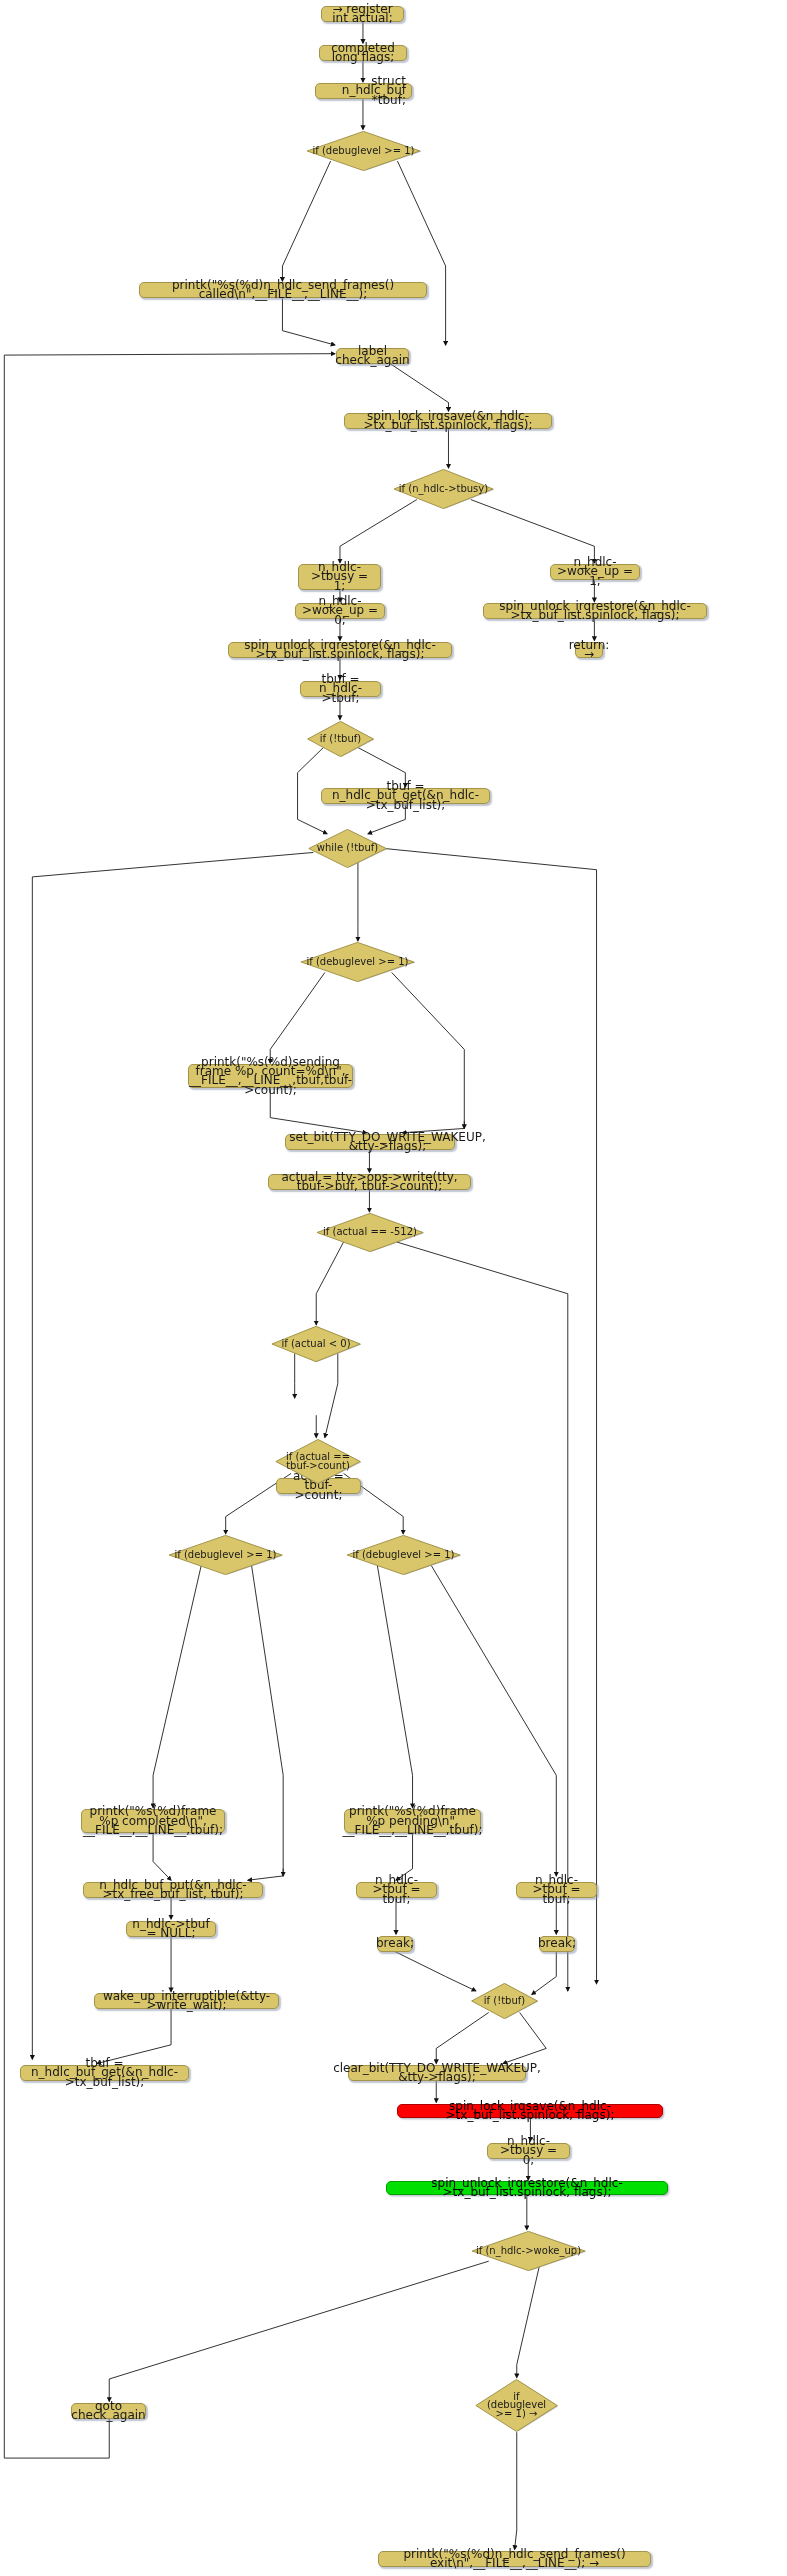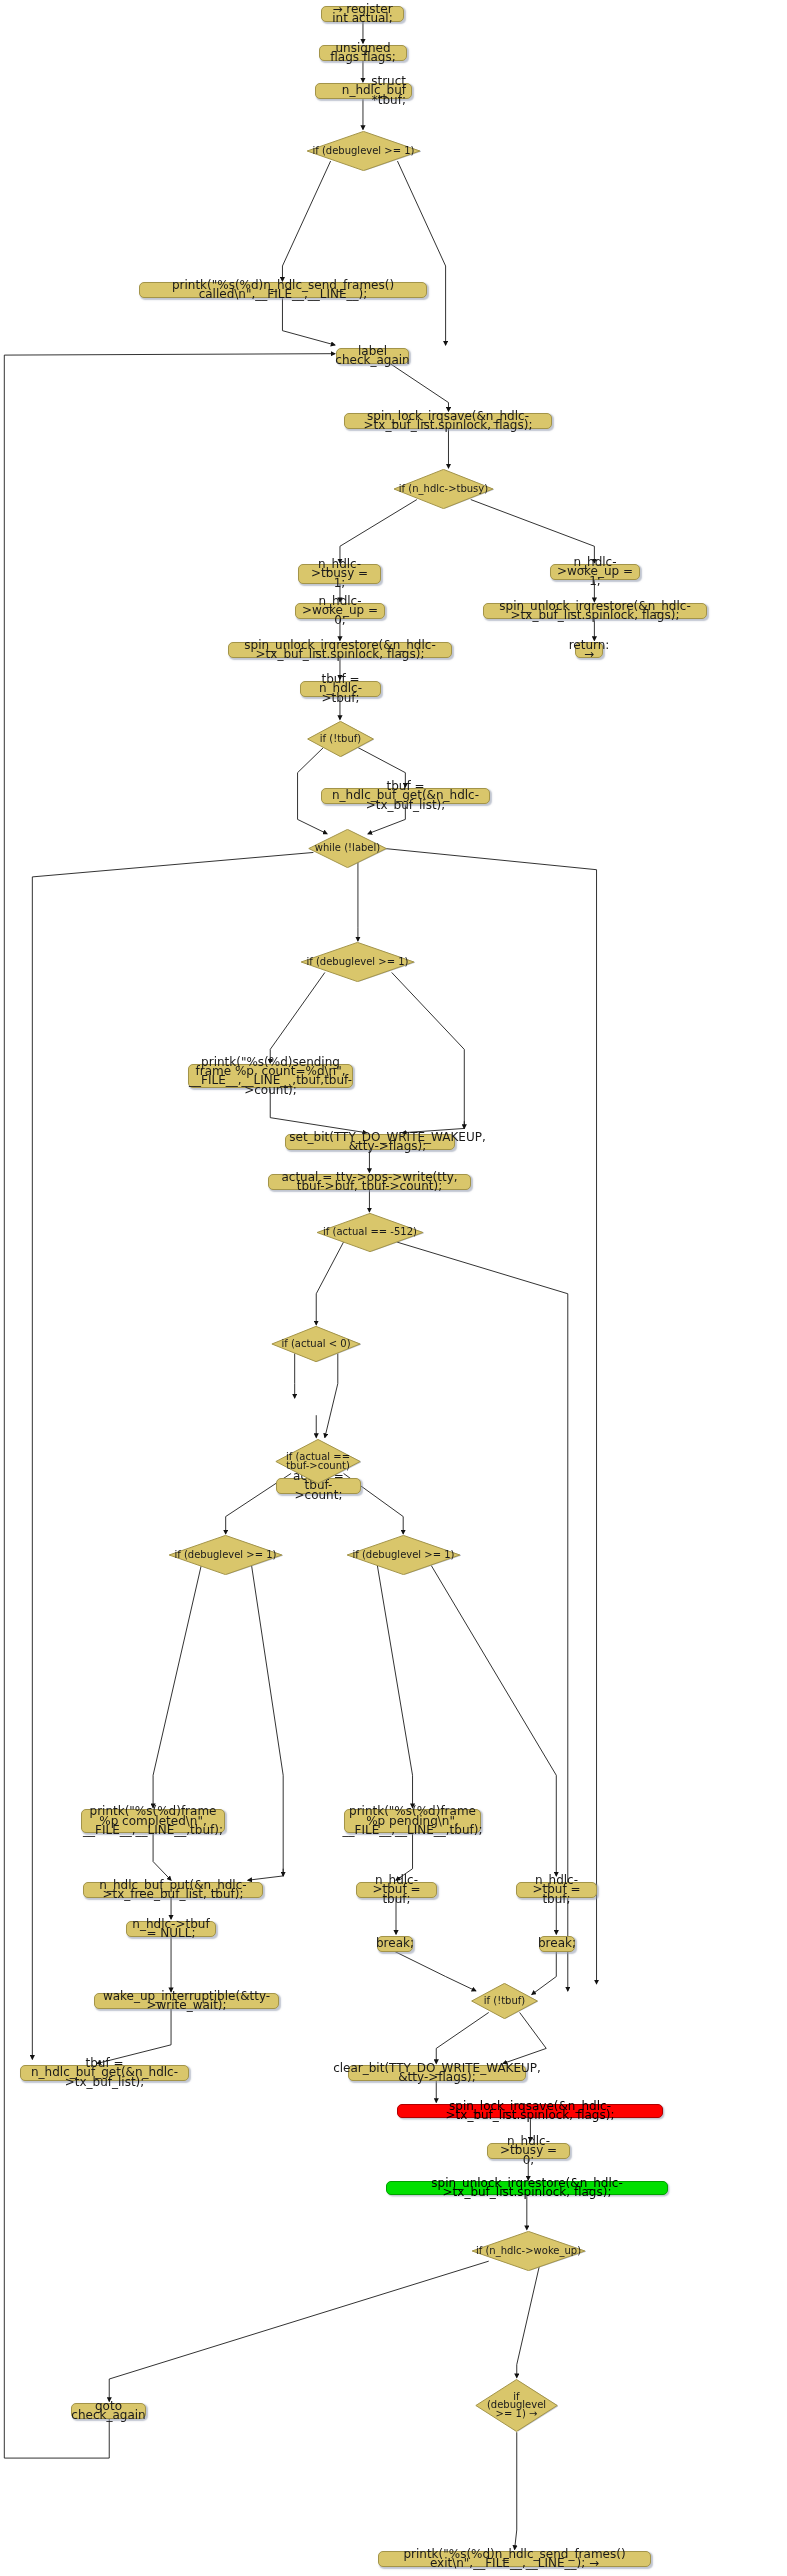--- a/index.html
+++ b/index.html
@@ -145,60 +145,60 @@
       <path d="M752,3146 L719,3290 L719,3308"></path>
 
       <path d="M719,3384 L719,3520 L716,3547"></path>
     </g>
     <g stroke="#111" stroke-width="1.2" fill="none">
       <path d="M152,3365 L152,3420 L6,3420 L6,494"></path>
     </g>
   </svg>
 
 <div class="node" style="left: 321px; top: 5.8px; width: 83px; height: 16px;">→ register int actual;</div>
-    <div class="node" style="left: 319px; top: 45px; width: 88px; height: 16px;">unsigned flags flags;</div>
+    <div class="node" style="left: 319px; top: 45px; width: 88px; height: 16px;">completed long flags;</div>
     <div class="node" style="left: 315px; top: 83px; width: 97px; height: 16px; text-align: right;">struct n_hdlc_buf *tbuf;</div>
     <div class="diamond" style="left: 306px; top: 131px; width: 115px; height: 40px;">
       <svg class="dshape" viewBox="0 0 100 100" preserveAspectRatio="none">
         <polygon points="52,3 101,51 52,99 3,51" fill="rgba(140,150,170,0.55)"></polygon>
         <polygon points="50,1 99,50 50,99 1,50" fill="#D9C66B" stroke="#A39449" stroke-width="1" vector-effect="non-scaling-stroke"></polygon>
       </svg>
       <div class="dlabel">if (debuglevel &gt;= 1)</div>
     </div>
     <div class="node" style="left: 139px; top: 282px; width: 288px; height: 16px;">printk("%s(%d)n_hdlc_send_frames() called\n",__FILE__,__LINE__);</div>
     <div class="node" style="left: 336px; top: 348px; width: 73px; height: 16px;">label check_again</div>
     <div class="node" style="left: 344px; top: 413px; width: 208px; height: 16px;">spin_lock_irqsave(&amp;n_hdlc-&gt;tx_buf_list.spinlock, flags);</div>
     <div class="diamond" style="left: 393px; top: 469px; width: 101px; height: 40px;">
       <svg class="dshape" viewBox="0 0 100 100" preserveAspectRatio="none">
         <polygon points="52,3 101,51 52,99 3,51" fill="rgba(140,150,170,0.55)"></polygon>
         <polygon points="50,1 99,50 50,99 1,50" fill="#D9C66B" stroke="#A39449" stroke-width="1" vector-effect="non-scaling-stroke"></polygon>
       </svg>
       <div class="dlabel">if (n_hdlc-&gt;tbusy)</div>
     </div>
-    <div class="node" style="left: 298px; top: 564px; width: 83px; height: 20px;">n_hdlc-&gt;tbusy = 1;</div>
+    <div class="node" style="left: 298px; top: 564px; width: 83px; height: 26px;">n_hdlc-&gt;tbusy = 1;</div>
     <div class="node" style="left: 550px; top: 564px; width: 90px; height: 16px;">n_hdlc-&gt;woke_up = 1;</div>
     <div class="node" style="left: 295px; top: 603px; width: 90px; height: 16px;">n_hdlc-&gt;woke_up = 0;</div>
     <div class="node" style="left: 483px; top: 603px; width: 224px; height: 16px;">spin_unlock_irqrestore(&amp;n_hdlc-&gt;tx_buf_list.spinlock, flags);</div>
     <div class="node" style="left: 228px; top: 642px; width: 224px; height: 16px;">spin_unlock_irqrestore(&amp;n_hdlc-&gt;tx_buf_list.spinlock, flags);</div>
     <div class="node" style="left: 575px; top: 642px; width: 28px; height: 16px;">return: →</div>
     <div class="node" style="left: 300px; top: 681px; width: 81px; height: 16px;">tbuf = n_hdlc-&gt;tbuf;</div>
     <div class="diamond" style="left: 307px; top: 721px; width: 67px; height: 36px;">
       <svg class="dshape" viewBox="0 0 100 100" preserveAspectRatio="none">
         <polygon points="52,3 101,51 52,99 3,51" fill="rgba(140,150,170,0.55)"></polygon>
         <polygon points="50,1 99,50 50,99 1,50" fill="#D9C66B" stroke="#A39449" stroke-width="1" vector-effect="non-scaling-stroke"></polygon>
       </svg>
       <div class="dlabel">if (!tbuf)</div>
     </div>
     <div class="node" style="left: 321px; top: 788px; width: 169px; height: 16px;">tbuf = n_hdlc_buf_get(&amp;n_hdlc-&gt;tx_buf_list);</div>
     <div class="diamond" style="left: 308px; top: 829px; width: 79px; height: 39px;">
       <svg class="dshape" viewBox="0 0 100 100" preserveAspectRatio="none">
         <polygon points="52,3 101,51 52,99 3,51" fill="rgba(140,150,170,0.55)"></polygon>
         <polygon points="50,1 99,50 50,99 1,50" fill="#D9C66B" stroke="#A39449" stroke-width="1" vector-effect="non-scaling-stroke"></polygon>
       </svg>
-      <div class="dlabel">while (!label)</div>
+      <div class="dlabel">while (!tbuf)</div>
     </div>
     <div class="diamond" style="left: 300px; top: 942px; width: 115px; height: 40px;">
       <svg class="dshape" viewBox="0 0 100 100" preserveAspectRatio="none">
         <polygon points="52,3 101,51 52,99 3,51" fill="rgba(140,150,170,0.55)"></polygon>
         <polygon points="50,1 99,50 50,99 1,50" fill="#D9C66B" stroke="#A39449" stroke-width="1" vector-effect="non-scaling-stroke"></polygon>
       </svg>
       <div class="dlabel">if (debuglevel &gt;= 1)</div>
     </div>
     <div class="node" style="left: 188px; top: 1064px; width: 165px; height: 24.4px;">printk("%s(%d)sending frame %p, count=%d\n",
 __FILE__,__LINE__,tbuf,tbuf-&gt;count);</div>

